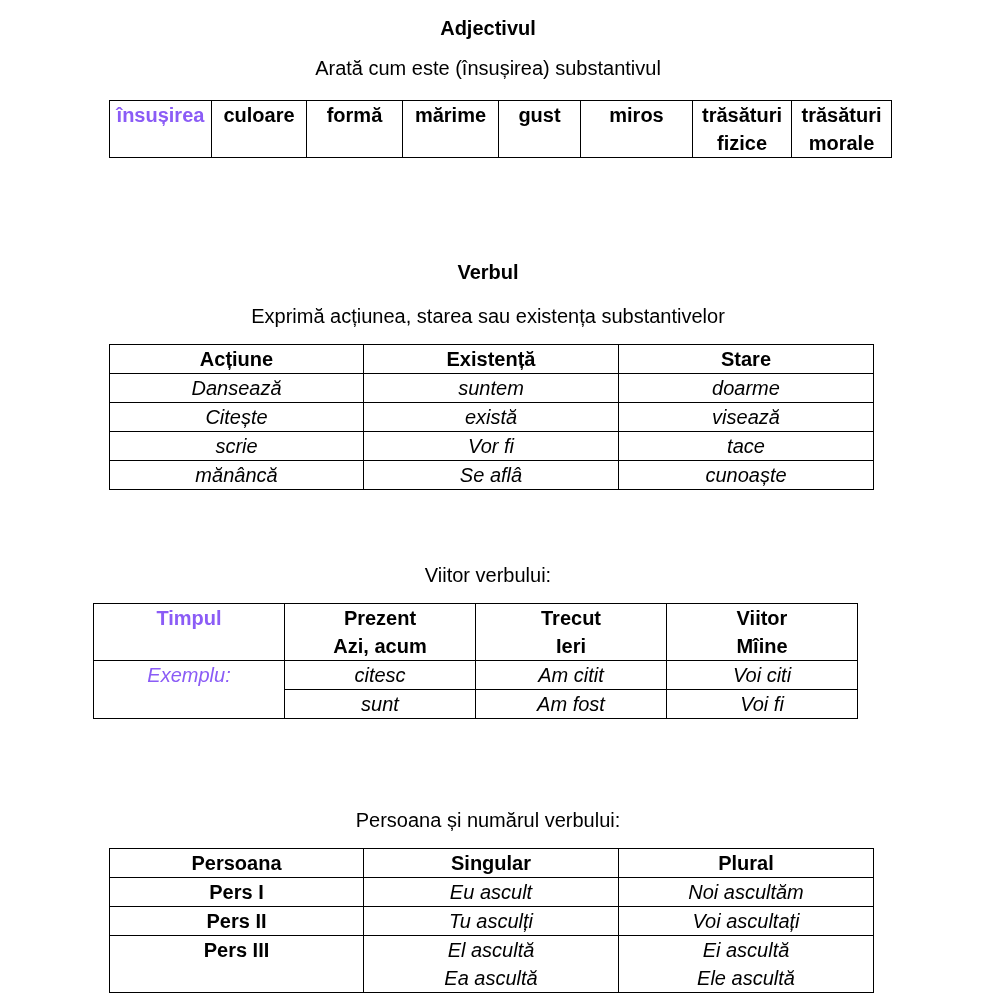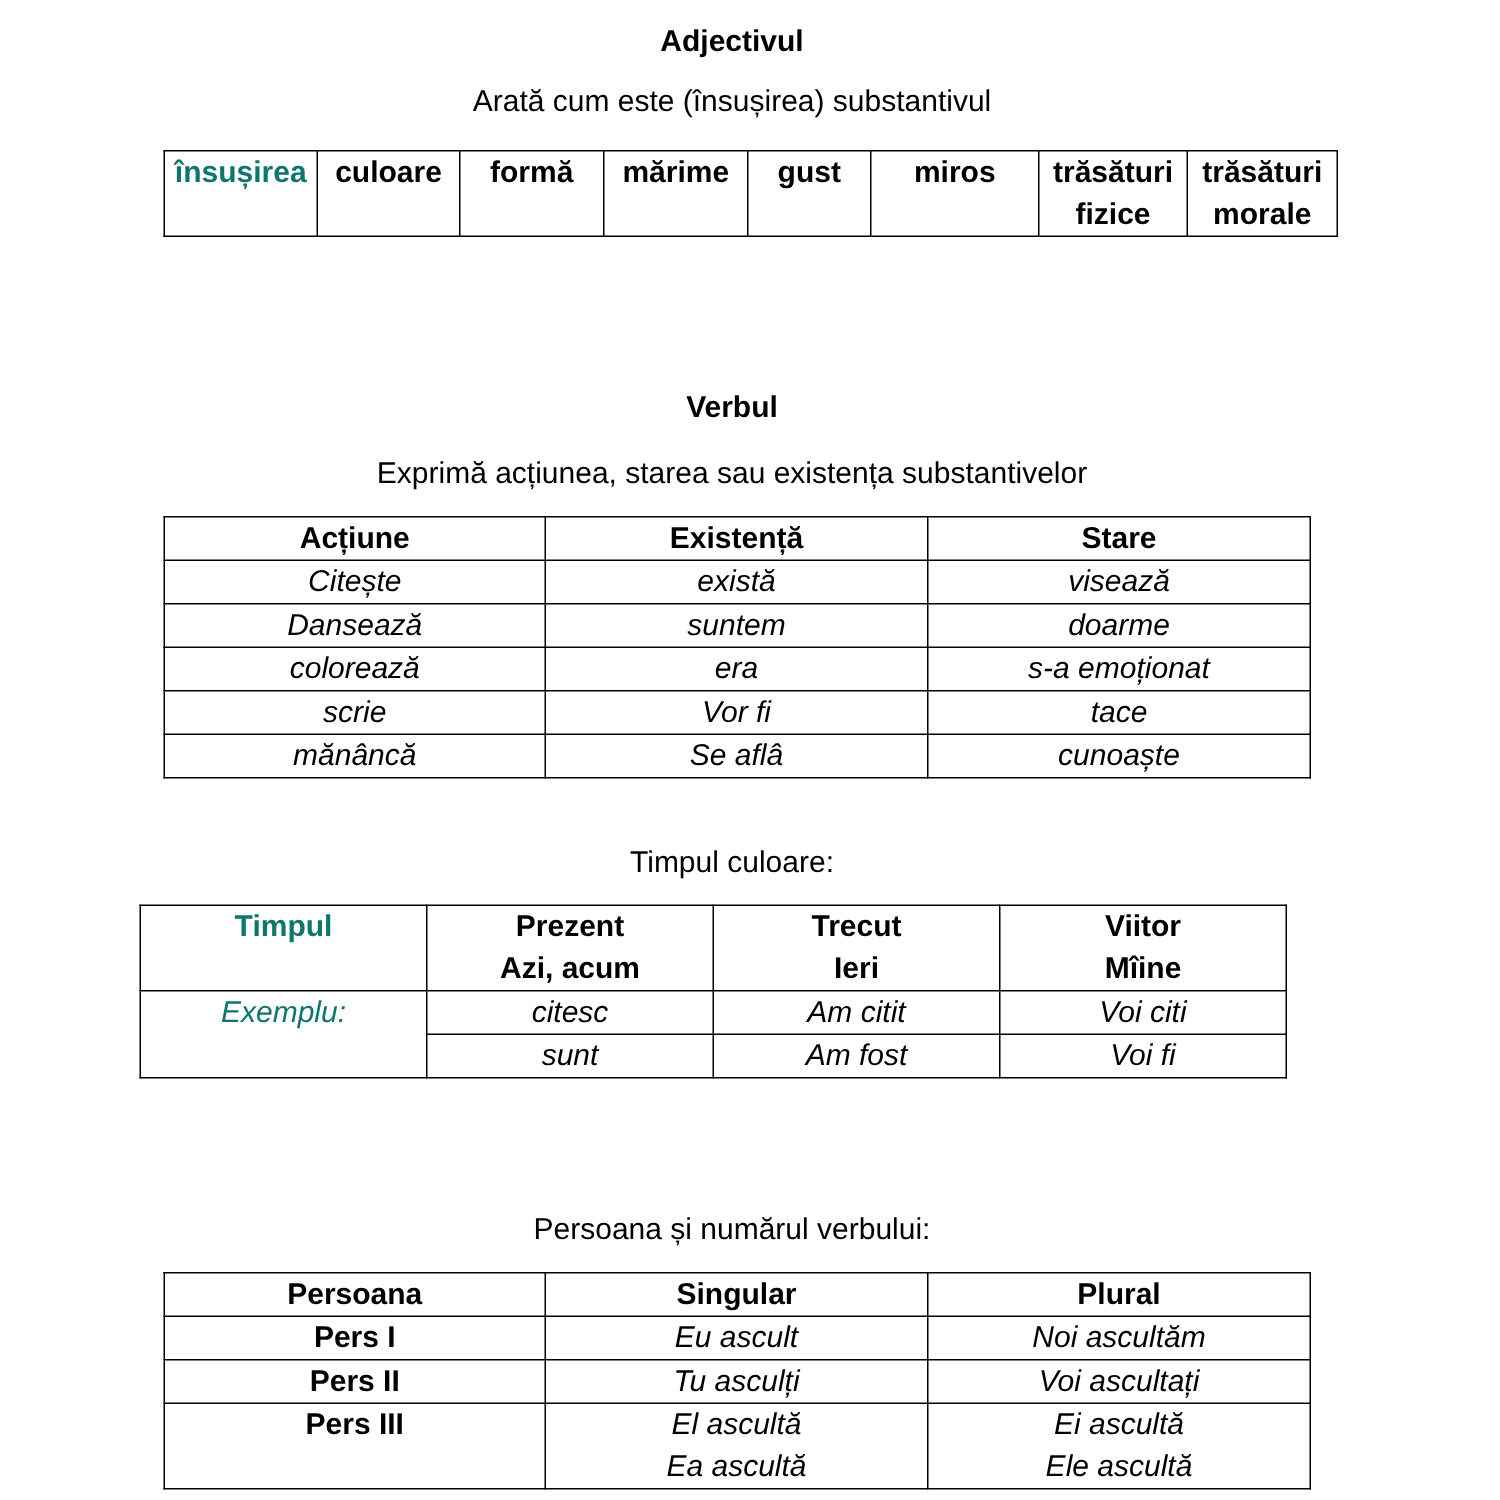--- a/index.html
+++ b/index.html
@@ -16,21 +16,21 @@
     table {
       position: absolute; border-collapse: collapse; table-layout: fixed;
       font-size: 20px;
     }
     td {
       border: 1.5px solid #000; text-align: center; vertical-align: top;
       padding: 0 2px; line-height: 28px;
     }
     .th { font-weight: bold; }
     .it { font-style: italic; }
-    .blue { color: #0f766e; }
+    .blue { color: #8b5cf6; }
   </style>
 </head>
 <body>
 
 <div class="heading bold" style="top:16px;">Adjectivul</div>
 <div class="heading" style="top:56px;">Arată cum este (însușirea) substantivul</div>
 
 <table style="left:109px; top:100px; width:782px;">
   <colgroup>
     <col style="width:102px">
@@ -71,48 +71,43 @@
       <col style="width:255px">
       <col style="width:255px">
     </colgroup>
   <tbody>
       <tr>
     <td class="th">Acțiune</td>
     <td class="th">Existență</td>
     <td class="th">Stare</td>
   </tr>
   <tr>
-    <td class="it">Citește</td>
-    <td class="it">există</td>
-    <td class="it">visează</td>
-  </tr>
-  <tr>
     <td class="it">Dansează</td>
     <td class="it">suntem</td>
     <td class="it">doarme</td>
   </tr>
   <tr>
-    <td class="it">colorează</td>
-    <td class="it">era</td>
-    <td class="it">s-a emoționat</td>
+    <td class="it">Citește</td>
+    <td class="it">există</td>
+    <td class="it">visează</td>
   </tr>
   <tr>
     <td class="it">scrie</td>
     <td class="it">Vor fi</td>
     <td class="it">tace</td>
   </tr>
   <tr>
     <td class="it">mănâncă</td>
     <td class="it">Se aflâ</td>
     <td class="it">cunoaște</td>
   </tr>
 </tbody>
   </table>
 
-<div class="heading" style="top:563px;">Timpul  culoare:</div>
+<div class="heading" style="top:563px;">Viitor  verbului:</div>
 
 <table style="left:93px; top:603px; width:764px;">
   <colgroup>
       <col style="width:191px">
       <col style="width:191px">
       <col style="width:191px">
       <col style="width:191px">
     </colgroup>
   <tbody>
       <tr style="height:57px;">

